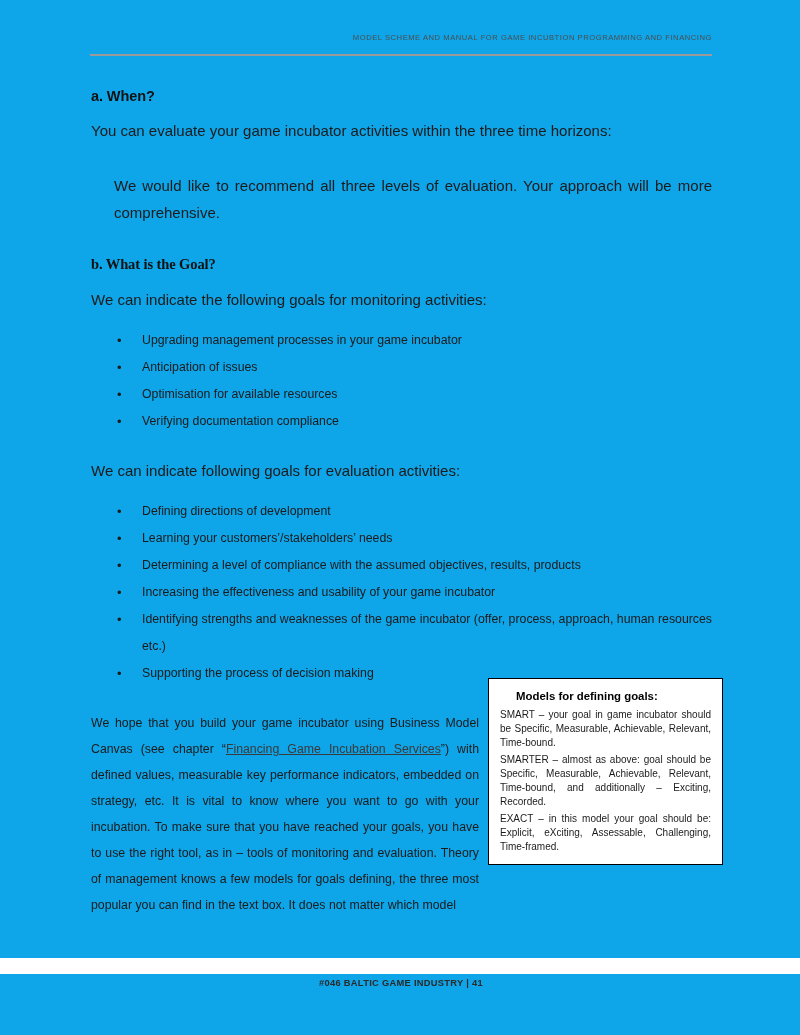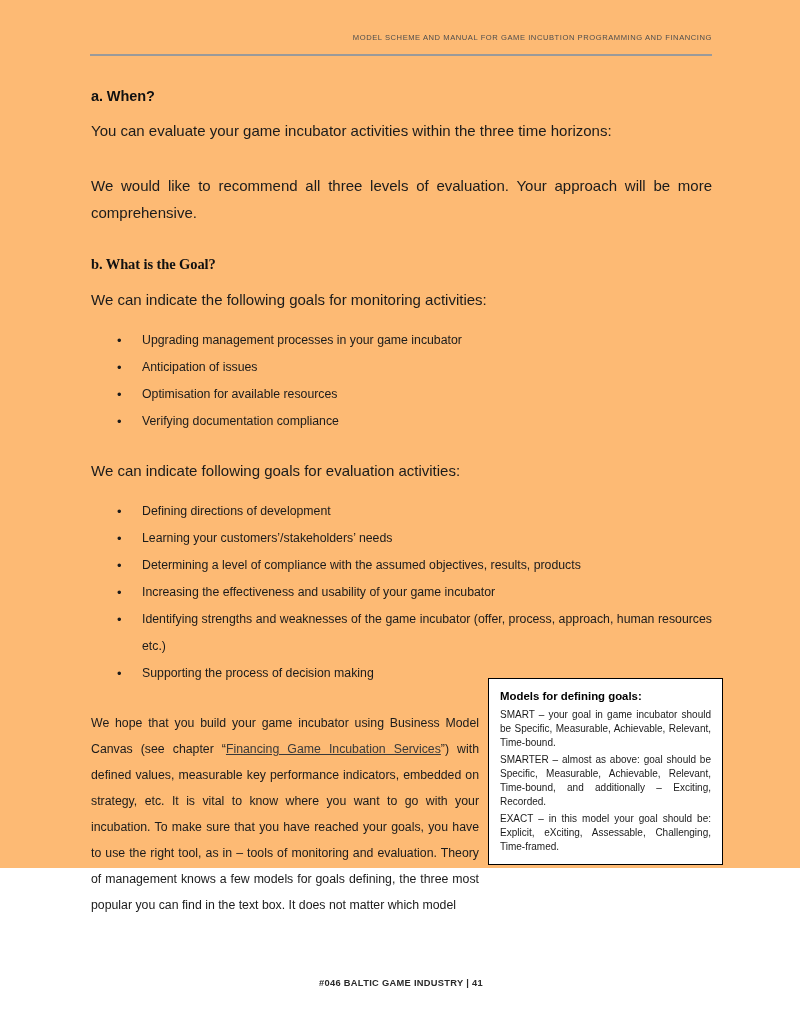--- a/index.html
+++ b/index.html
@@ -13,22 +13,22 @@
     position: relative;
     font-family: "Liberation Sans", sans-serif;
     color: #1b1b1b;
     overflow: hidden;
   }
 
   .page {
     position: absolute;
     left: 0; top: 0;
     width: 800px;
-    height: 868px;
-    background: #fdba74;
+    height: 1035px;
+    background: #0ea5e9;
   }
 
   
   .header {
     position: absolute;
     left: 90px;
     top: 33px;
     width: 622px;
     text-align: right;
     font-size: 7.6px;
@@ -64,21 +64,21 @@
     margin-top: 0;
     font-family: Liberation Serif, serif;
   }
 
   p.body-text {
     font-size: 15px;
     line-height: 27px;
     margin: 0;
     color: #1b1b1b;
   }
-  p.body-text.justify { text-align: justify; }
+  p.body-text.justify { text-align: justify; margin-left: 23px; }
 
   ul.bullets {
     list-style: none;
     margin: 0;
     padding: 0;
   }
   ul.bullets li {
     position: relative;
     font-size: 12.3px;
     line-height: 27px;
@@ -131,21 +131,21 @@
     width: 235px;
     box-sizing: border-box;
     border: 1.4px solid #000;
     background: #fff;
     padding: 9px 11px 10px 11px;
   }
   .models-title {
     font-size: 11.4px;
     font-weight: bold;
     line-height: 17px;
-    margin: 0 0 3px 0;
+    margin: 0 0 3px 16px;
     color: #000;
   }
   .models-para {
     font-size: 10px;
     line-height: 14px;
     margin: 0 0 3px 0;
     text-align: justify;
     color: #1b1b1b;
   }
   .models-para:last-child { margin-bottom: 0; }

